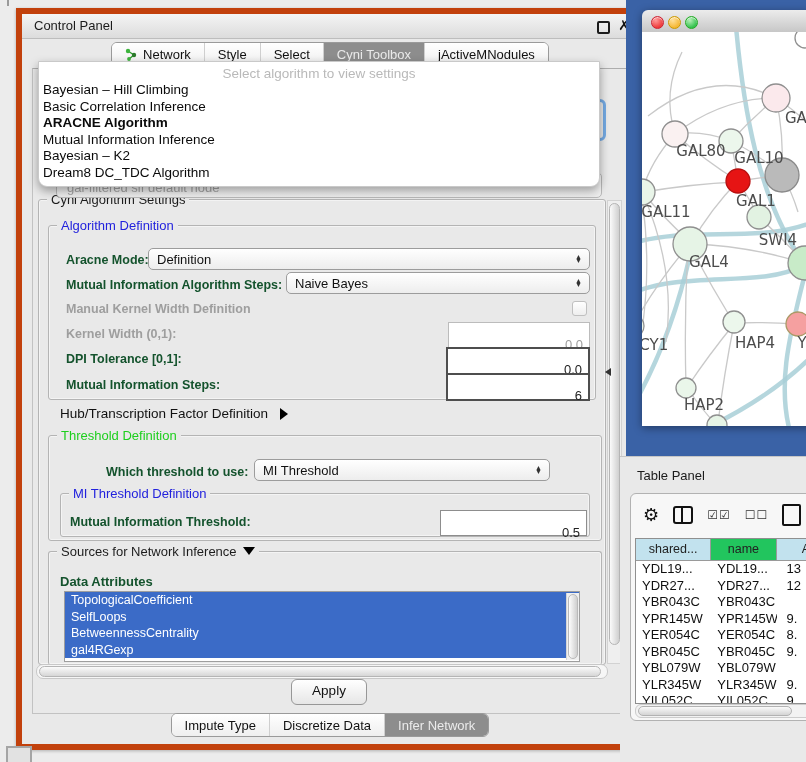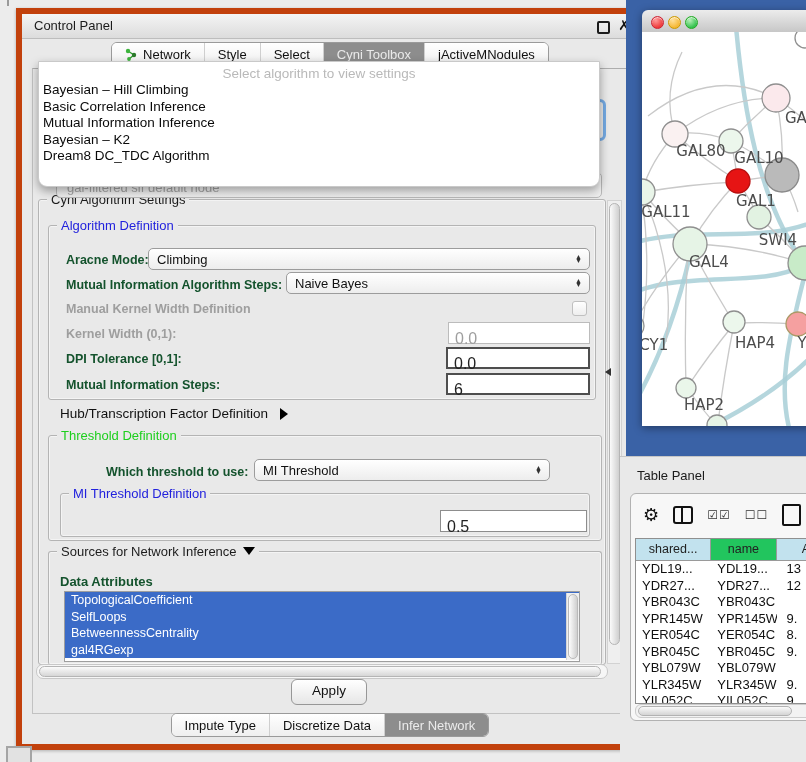--- a/index.html
+++ b/index.html
@@ -41,22 +41,22 @@
   
   .group{position:absolute;border:1px solid #b4b4b4;border-radius:3px;box-shadow:inset 0 0 0 1px #f4f4f4;}
   .group>.gtitle{position:absolute;top:-8px;left:8px;background:#e9e9e9;padding:0 4px;font-size:13px;white-space:nowrap;}
   .gtitle.black{color:#1c1c1c;} .gtitle.blue{color:#2222dd;} .gtitle.green{color:#1dcf1d;}
   .lbl{position:absolute;font-size:12.5px;font-weight:bold;color:#14532d;white-space:nowrap;}
   .lbl.disabled{color:#9e9e9e;}
   .combo{position:absolute;display:flex;align-items:center;border:1px solid #9c9c9c;border-radius:5px;
        background:linear-gradient(#ffffff,#ededed);font-size:13px;color:#111;padding-left:8px;box-sizing:border-box;height:22px;}
   .combo .spin{margin-left:auto;padding-right:7px;display:flex;flex-direction:column;align-items:center;line-height:4.5px;
        font-size:7px;color:#333;}
-  .field{position:absolute;background:#fff;font-size:16px;box-sizing:border-box;
-       padding:6px 6px;line-height:20px;height:22px;}
+  .field{position:absolute;background:#fff;font-size:13px;text-align:right;box-sizing:border-box;
+       padding:12px 6px;line-height:20px;height:22px;}
   .field.active{border:2px solid #4e4e4e;line-height:18px;}
   .field.dim{border:1px solid #bcbcbc;color:#9e9e9e;}
   .field.mid{border:1px solid #8d8d8d;}
   .checkbox{position:absolute;width:13px;height:13px;border:1px solid #c0c0c0;border-radius:3px;
        background:linear-gradient(#ffffff,#eeeeee);}
   .tri-right{display:inline-block;width:0;height:0;border-left:8px solid #000;border-top:6px solid transparent;border-bottom:6px solid transparent;vertical-align:-2px;margin-left:8px;}
   .tri-down{display:inline-block;width:0;height:0;border-top:8px solid #000;border-left:6px solid transparent;border-right:6px solid transparent;vertical-align:1px;margin-left:6px;}
   .listbox{position:absolute;background:#fff;border:1px solid #9e9e9e;overflow:hidden;}
   .listbox .li{height:16.5px;line-height:16.5px;font-size:12.5px;color:#fff;background:#3b6bc7;padding-left:6px;}
   .list-scroll{position:absolute;top:1px;bottom:1px;width:12px;background:#f0f0f0;border-left:1px solid #d5d5d5;}
@@ -149,35 +149,36 @@
     <div class="combo-fragment"></div>
 
     <div class="ghost-combo">
       <span>gal-filtered sif default node</span>
     </div>
 
     <div class="popup">
       <div class="ph">Select algorithm to view settings</div>
       <div class="it">Bayesian – Hill Climbing</div>
       <div class="it">Basic Correlation Inference</div>
+      <div class="it bold">ARACNE Algorithm</div>
       <div class="it">Mutual Information Inference</div>
       <div class="it">Bayesian – K2</div>
       <div class="it">Dream8 DC_TDC Algorithm</div>
     </div>
 
     <div class="group" style="left:16px;top:185px;width:566px;height:464px;">
       <span class="gtitle black">Cyni Algorithm Settings</span>
     </div>
 
     <div class="group" style="left:26px;top:211px;width:546px;height:173px;">
       <span class="gtitle blue">Algorithm Definition</span>
     </div>
     <span class="lbl" style="left:44px;top:239px;">Aracne Mode:</span>
     <div class="combo" style="left:126px;top:234px;width:442px;">
-      <span>Climbing</span>
+      <span>Definition</span>
       <span class="spin">
           <span>▲</span>
           <span>▼</span>
         </span>
     </div>
     <span class="lbl" style="left:44px;top:264px;">Mutual Information Algorithm Steps:</span>
     <div class="combo" style="left:264px;top:258px;width:304px;">
       <span>Naive Bayes</span>
       <span class="spin">
           <span>▲</span>
@@ -205,20 +206,21 @@
     <div class="combo" style="left:232px;top:445px;width:296px;">
       <span>MI Threshold</span>
       <span class="spin">
           <span>▲</span>
           <span>▼</span>
         </span>
     </div>
     <div class="group" style="left:38px;top:479px;width:528px;height:42px;text-decoration:underline;">
       <span class="gtitle blue">MI Threshold Definition</span>
     </div>
+    <span class="lbl" style="left:48px;top:501px;">Mutual Information Threshold:</span>
     <div class="field mid" style="left:418px;top:496px;width:147px;">0.5</div>
 
     <div class="group" style="left:26px;top:537px;width:552px;height:113px;border-bottom:none;">
       <span class="gtitle black"><span>Sources for Network Inference</span><span class="tri-down"></span></span>
     </div>
     <span class="lbl" style="left:38px;top:560px;font-size:13px;">Data Attributes</span>
     <div class="listbox" style="left:42px;top:577px;width:514px;height:69px;">
       <div class="li">TopologicalCoefficient</div>
       <div class="li">SelfLoops</div>
       <div class="li">BetweennessCentrality</div>

